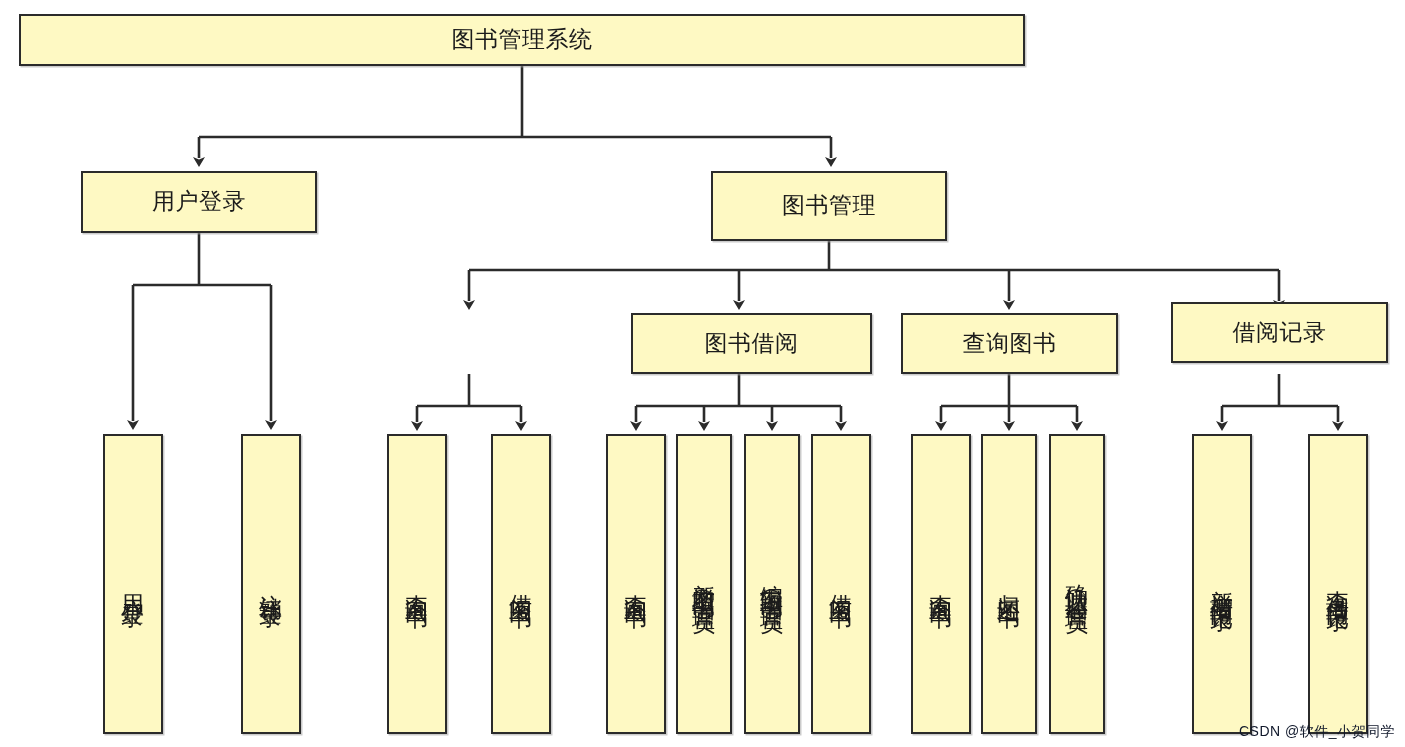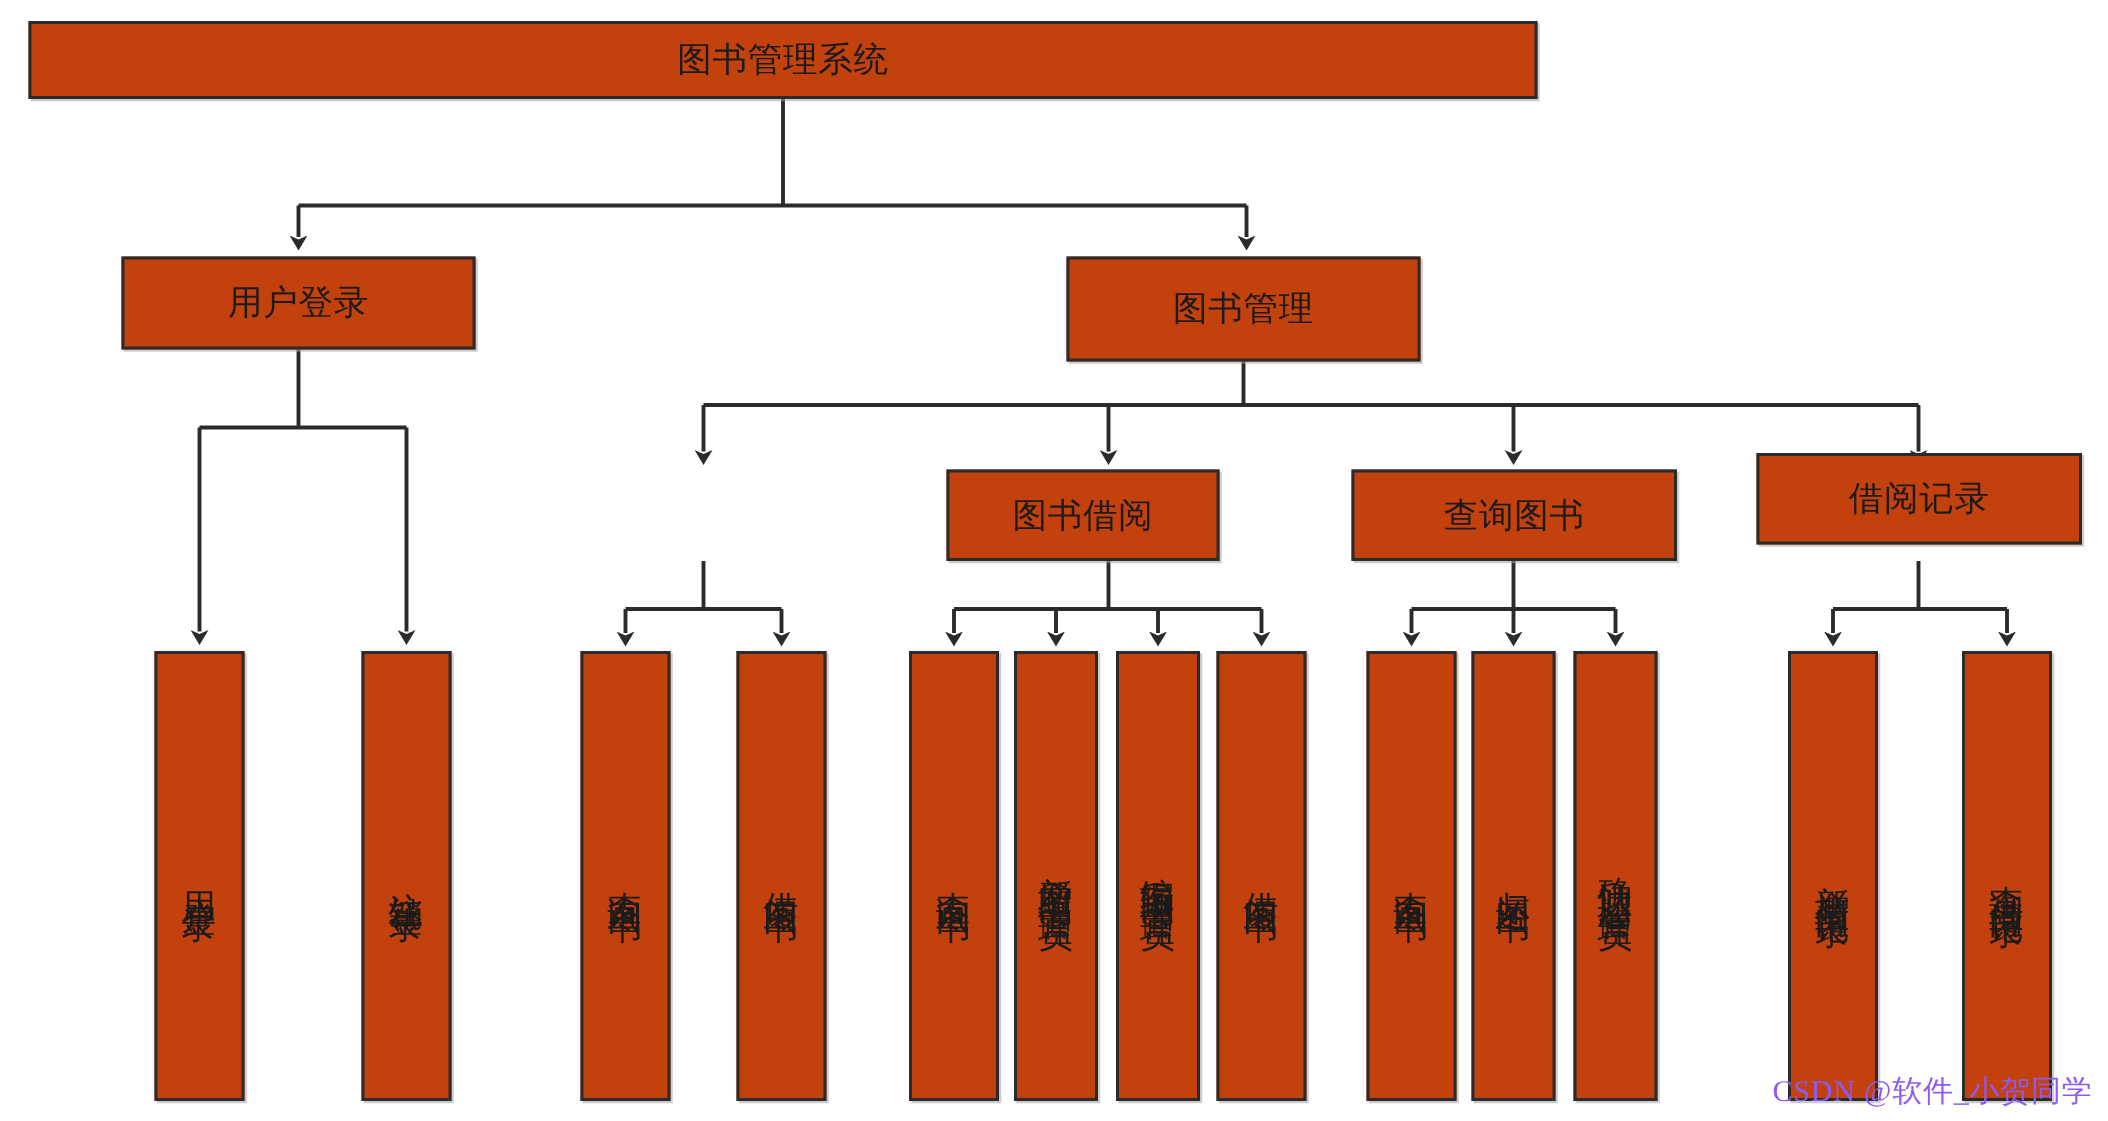--- a/index.html
+++ b/index.html
@@ -21,21 +21,21 @@
     position: absolute;
     left: 0;
     top: 0;
     width: 1405px;
     height: 747px;
     pointer-events: none;
   }
   .node {
     position: absolute;
     box-sizing: border-box;
-    background: #c2410c;
+    background: #fef9c3;
     border: 2.5px solid #2b2b2b;
     display: flex;
     align-items: center;
     justify-content: center;
     color: #1b1b1b;
     text-align: center;
     box-shadow: 1.5px 1.5px 0 0 rgba(160,160,160,0.55);
   }
   .node .label {
     display: block;
@@ -61,26 +61,25 @@
     font-size: 23px;
     line-height: 1.22;
     letter-spacing: 4px;
     white-space: normal;
     max-height: 268px;
   }
   #watermark {
     position: absolute;
     right: 10px;
     bottom: 6px;
-    font-size: 20px;
-    color: #8b5cf6;
+    font-size: 14px;
+    color: #0f172a;
     letter-spacing: 0.5px;
     user-select: none;
     white-space: pre;
-    font-family: Liberation Serif, serif;
   }
 </style>
 </head>
 <body>
 
 <div id="canvas">
 
   <svg id="edges" viewBox="0 0 1405 747" xmlns="http://www.w3.org/2000/svg">
     <defs>
       <marker id="arrow" markerWidth="10" markerHeight="12" refX="1" refY="6" orient="auto" markerUnits="userSpaceOnUse">
@@ -135,21 +134,21 @@
     <span class="label">图书管理系统</span>
   </div>
 
   <div class="node h" style="left:81px; top:171px; width:236px; height:62px;">
     <span class="label">用户登录</span>
   </div>
   <div class="node h" style="left:711px; top:171px; width:236px; height:70px;">
     <span class="label">图书管理</span>
   </div>
 
-  <div class="node h" style="left:631px; top:313px; width:182px; height:61px;">
+  <div class="node h" style="left:631px; top:313px; width:241px; height:61px;">
     <span class="label">图书借阅</span>
   </div>
   <div class="node h" style="left:901px; top:313px; width:217px; height:61px;">
     <span class="label">查询图书</span>
   </div>
   <div class="node h" style="left:1171px; top:302px; width:217px; height:61px;">
     <span class="label">借阅记录</span>
   </div>
 
   <div class="node v" style="left:103px; top:434px; width:60px; height:300px;">

